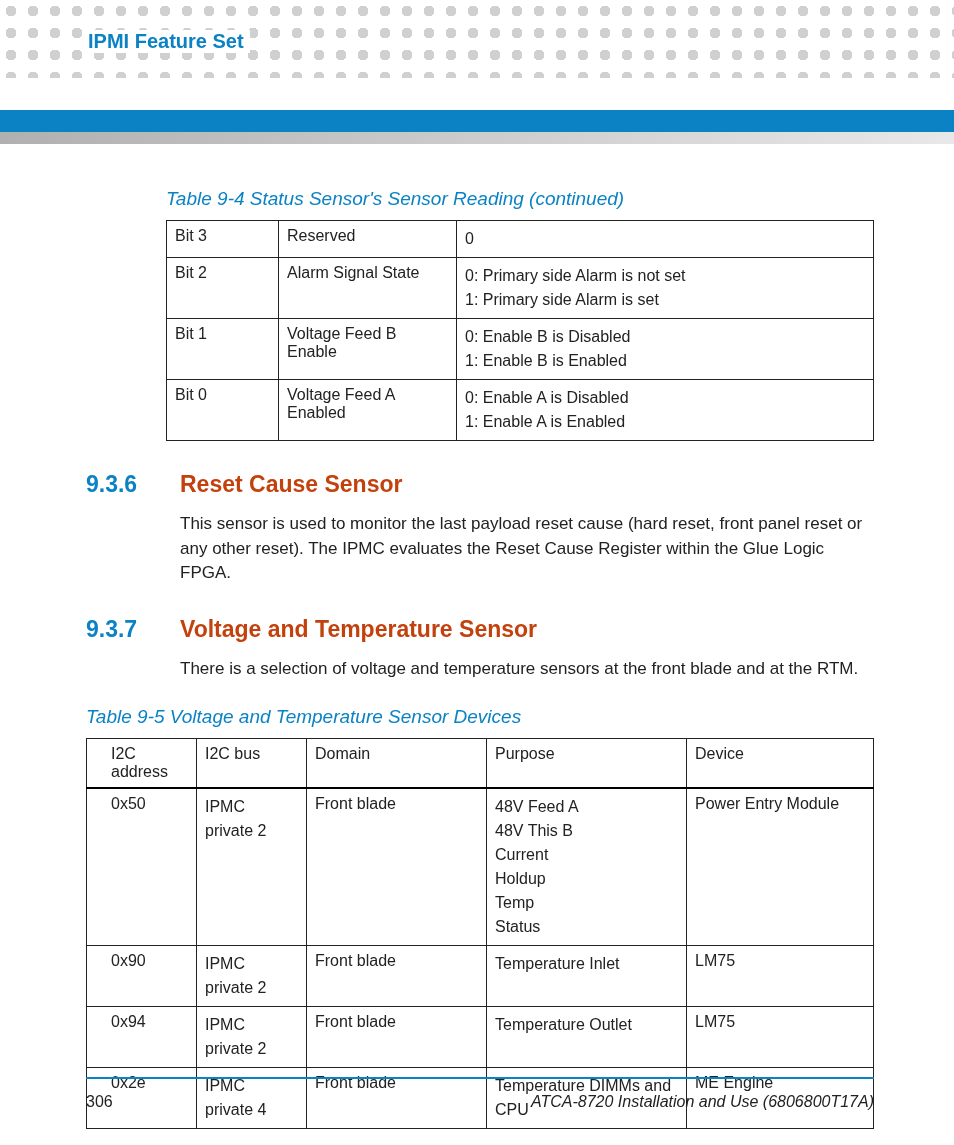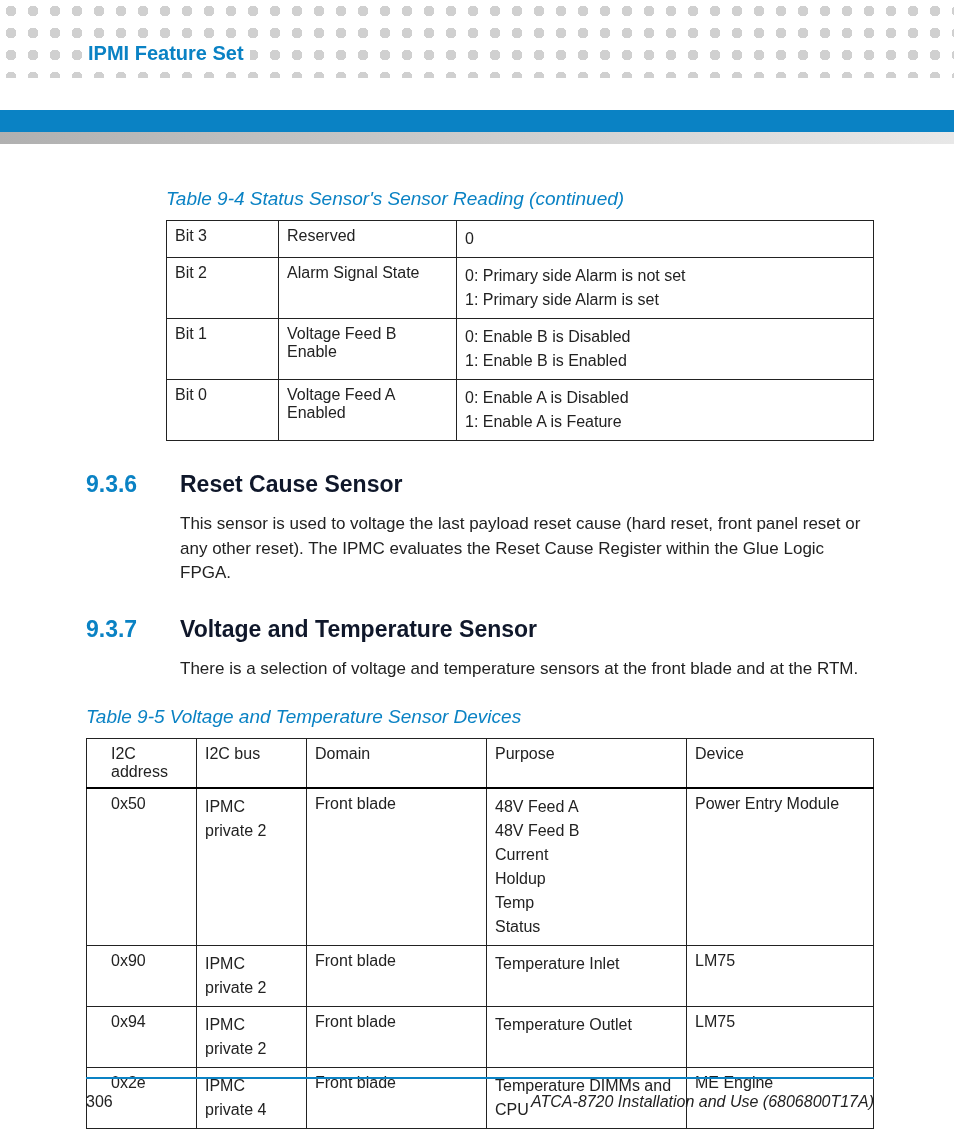--- a/index.html
+++ b/index.html
@@ -1,38 +1,38 @@
 <!DOCTYPE html>
 <html><head>
 <meta charset="utf-8">
 <style>
   * { box-sizing: border-box; margin: 0; padding: 0; }
   html, body { width: 954px; height: 1145px; background: #fff; font-family: "Segoe UI", "Helvetica Neue", Arial, sans-serif; color: #222; }
   .page { width: 954px; height: 1145px; position: relative; padding: 0; }
   .dot-pattern { position: absolute; top: 0; left: 0; width: 100%; height: 78px; background-image: radial-gradient(#d0d0d0 5.5px, transparent 5.5px); background-size: 22px 22px; background-position: 0 0; z-index: 0; }
-  .chapter-title { position: absolute; top: 42px; left: 86px; font-size: 20px; font-weight: 700; color: #0a82c4; z-index: 2; background: #fff; padding: 0 6px 0 2px; }
+  .chapter-title { position: absolute; top: 30px; left: 86px; font-size: 20px; font-weight: 700; color: #0a82c4; z-index: 2; background: #fff; padding: 0 6px 0 2px; }
   .blue-bar { position: absolute; top: 110px; left: 0; width: 100%; height: 22px; background: #0a82c4; z-index: 1; }
   .grey-bar { position: absolute; top: 132px; left: 0; width: 100%; height: 12px; background: linear-gradient(to right, #b0b0b0 0%, #e8e8e8 100%); z-index: 1; }
   .content { position: absolute; top: 180px; left: 86px; width: 788px; }
   .table-caption { color: #0a82c4; font-style: italic; font-size: 19px; margin: 8px 0 10px 0; }
   .table-caption.indented { margin-left: 80px; }
   table { border-collapse: collapse; width: 100%; font-size: 16px; }
   table.indented { width: calc(100% - 80px); margin-left: 80px; }
   th, td { border: 1px solid #222; padding: 6px 8px; vertical-align: top; text-align: left; font-weight: 400; }
   .t1 td.c1 { width: 112px; }
   .t1 td.c2 { width: 178px; }
   .t2 th { border-bottom: 2px solid #000; font-weight: 400; }
   .t2 .c1 { width: 110px; padding-left: 24px; }
   .t2 .c2 { width: 110px; }
   .t2 .c3 { width: 180px; }
   .t2 .c4 { width: 200px; }
   .section { margin-top: 30px; margin-bottom: 10px; }
   .section-head { display: flex; gap: 32px; align-items: flex-end; margin-bottom: 14px; }
   .sec-num { color: #0a82c4; font-size: 23px; font-weight: 700; width: 62px; flex-shrink: 0; }
-  .sec-title { color: #0f172a; font-size: 23px; font-weight: 700; }
+  .sec-title { color: #c2410c; font-size: 23px; font-weight: 700; }
   .body-text { font-size: 17px; line-height: 1.45; margin-left: 94px; }
   .multiline div { line-height: 1.5; }
   .footer-rule { position: absolute; bottom: 66px; left: 86px; width: 788px; height: 2px; background: #0a82c4; }
   .footer { position: absolute; bottom: 34px; left: 86px; width: 788px; display: flex; justify-content: space-between; font-size: 16px; color: #222; gap: 25px; }
   .footer .right { font-style: italic; }
 </style>
 </head>
 <body>
 
 <div class="page">
@@ -67,32 +67,32 @@
             <td class="c3 multiline">
               <div>0: Enable B is Disabled</div>
               <div>1: Enable B is Enabled</div>
             </td>
           </tr>
           <tr>
             <td class="c1">Bit 0</td>
             <td class="c2">Voltage Feed A Enabled</td>
             <td class="c3 multiline">
               <div>0: Enable A is Disabled</div>
-              <div>1: Enable A is Feature</div>
+              <div>1: Enable A is Enabled</div>
             </td>
           </tr>
         </tbody>
     </table>
 
     <div class="section">
       <div class="section-head">
         <span class="sec-num">9.3.6</span>
         <span class="sec-title">Reset Cause Sensor</span>
       </div>
-      <p class="body-text">This sensor is used to voltage the last payload reset cause (hard reset, front panel reset or any other reset). The IPMC evaluates the Reset Cause Register within the Glue Logic FPGA.</p>
+      <p class="body-text">This sensor is used to monitor the last payload reset cause (hard reset, front panel reset or any other reset). The IPMC evaluates the Reset Cause Register within the Glue Logic FPGA.</p>
     </div>
 
     <div class="section">
       <div class="section-head">
         <span class="sec-num">9.3.7</span>
         <span class="sec-title">Voltage and Temperature Sensor</span>
       </div>
       <p class="body-text">There is a selection of voltage and temperature sensors at the front blade and at the RTM.</p>
     </div>
 
@@ -110,21 +110,21 @@
       <tbody id="t95body">
           <tr>
             <td class="c1">0x50</td>
             <td class="c2 multiline">
               <div>IPMC</div>
               <div>private 2</div>
             </td>
             <td class="c3">Front blade</td>
             <td class="c4 multiline">
               <div>48V Feed A</div>
-              <div>48V Feed B</div>
+              <div>48V This B</div>
               <div>Current</div>
               <div>Holdup</div>
               <div>Temp</div>
               <div>Status</div>
             </td>
             <td class="c5">Power Entry Module</td>
           </tr>
           <tr>
             <td class="c1">0x90</td>
             <td class="c2 multiline">

